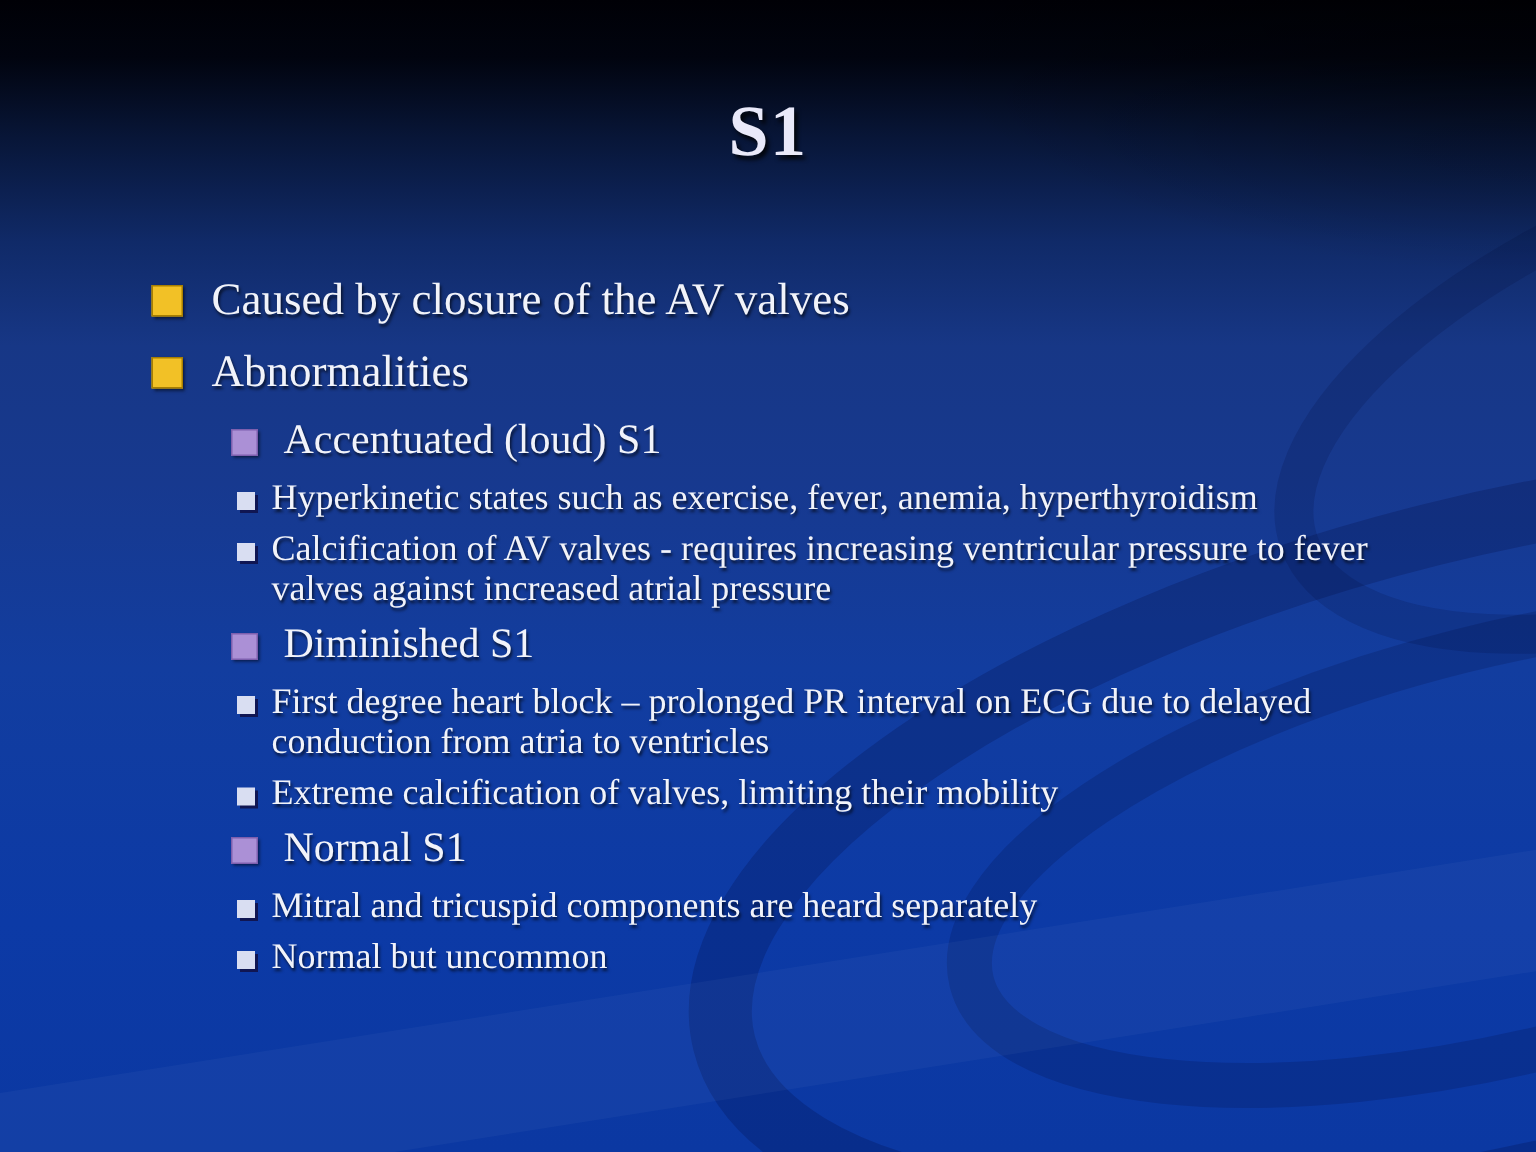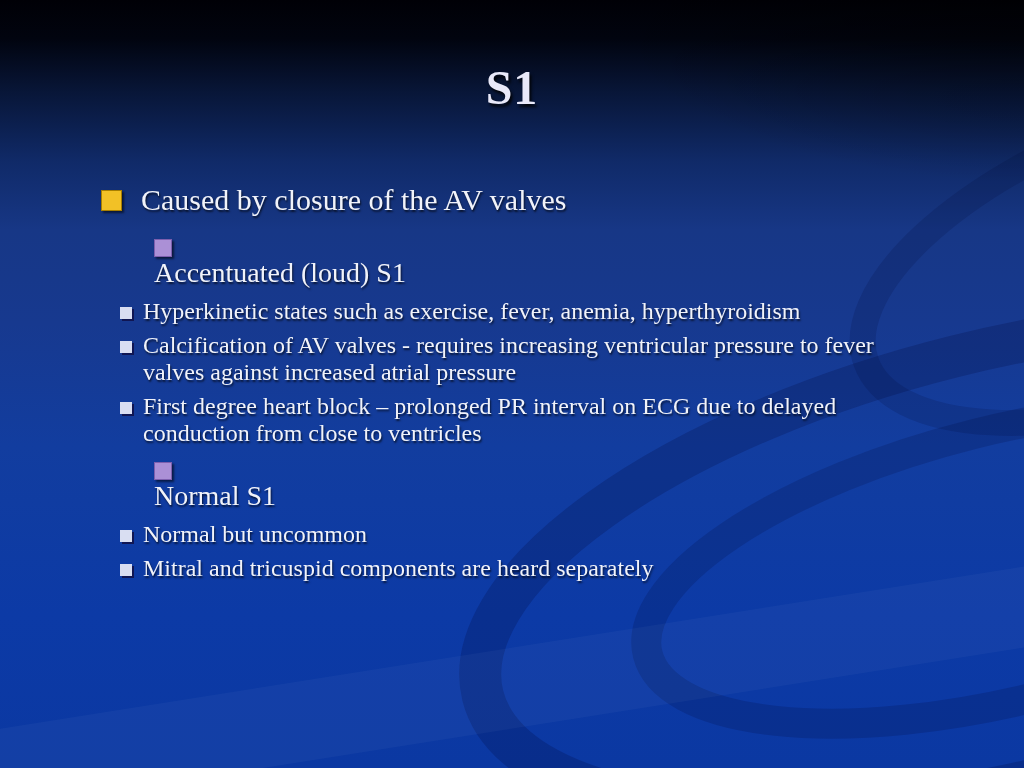--- a/index.html
+++ b/index.html
@@ -64,29 +64,29 @@
     display: inline-block;
   }
   .l1 { margin: 0 0 13px 62px; font-size: 30px; line-height: 34.5px; }
   .l1 .bullet {
     width: 19px; height: 19px;
     margin: 7px 19px 0 0;
     background: var(--bullet-l1, #F2C126);
     border: 1px solid var(--bullet-l1-border, #A87F00);
     box-shadow: 1.5px 1.5px 2px rgba(0,0,0,0.55);
   }
-  .l2 { margin: 2px 0 9px 115px; font-size: 28px; line-height: 32px; flex-direction: column; }
+  .l2 { margin: 2px 0 9px 115px; font-size: 28px; line-height: 32px; }
   .l2 .bullet {
     width: 16px; height: 16px;
     margin: 8px 17px 0 0;
     background: var(--bullet-l2, #AB90D6);
     border: 1px solid var(--bullet-l2-border, #7D5FAE);
     box-shadow: 1.5px 1.5px 2px rgba(0,0,0,0.55);
   }
-  .l3 { margin: 0 0 7px 81px; font-size: 24px; line-height: 27px; max-width: 785px; }
+  .l3 { margin: 0 0 7px 119px; font-size: 24px; line-height: 27px; max-width: 785px; }
   .l3 .bullet {
     width: 12px; height: 12px;
     margin: 9px 11px 0 0;
     background: var(--bullet-l3, #D9DEF2);
     box-shadow: 2px 2px 0 var(--bullet-l3-shadow, #101653);
   }
   .txt { flex: 1 1 auto; }
 </style>
 </head>
 <body>
@@ -106,52 +106,64 @@
 
   <div class="title">S1</div>
 
   <div class="content">
 
     <div class="item l1">
       <span class="bullet"></span>
       <span class="txt">Caused by closure of the AV valves</span>
     </div>
 
+    <div class="item l1">
+      <span class="bullet"></span>
+      <span class="txt">Abnormalities</span>
+    </div>
 
     <div class="item l2">
       <span class="bullet"></span>
       <span class="txt">Accentuated (loud) S1</span>
     </div>
 
     <div class="item l3">
       <span class="bullet"></span>
       <span class="txt">Hyperkinetic states such as exercise, fever, anemia, hyperthyroidism</span>
     </div>
 
     <div class="item l3">
       <span class="bullet"></span>
       <span class="txt">Calcification of AV valves - requires increasing ventricular pressure to fever valves against increased atrial pressure</span>
     </div>
 
+    <div class="item l2">
+      <span class="bullet"></span>
+      <span class="txt">Diminished S1</span>
+    </div>
 
     <div class="item l3">
       <span class="bullet"></span>
-      <span class="txt">First degree heart block – prolonged PR interval on ECG due to delayed conduction from close to ventricles</span>
+      <span class="txt">First degree heart block – prolonged PR interval on ECG due to delayed conduction from atria to ventricles</span>
     </div>
 
+    <div class="item l3">
+      <span class="bullet"></span>
+      <span class="txt">Extreme calcification of valves, limiting their mobility</span>
+    </div>
 
     <div class="item l2">
       <span class="bullet"></span>
       <span class="txt">Normal S1</span>
     </div>
 
     <div class="item l3">
       <span class="bullet"></span>
-      <span class="txt">Normal but uncommon</span>
+      <span class="txt">Mitral and tricuspid components are heard separately</span>
     </div>
 
     <div class="item l3">
       <span class="bullet"></span>
-      <span class="txt">Mitral and tricuspid components are heard separately</span>
+      <span class="txt">Normal but uncommon</span>
     </div>
 
   </div>
 </div>
 
 </body></html>

